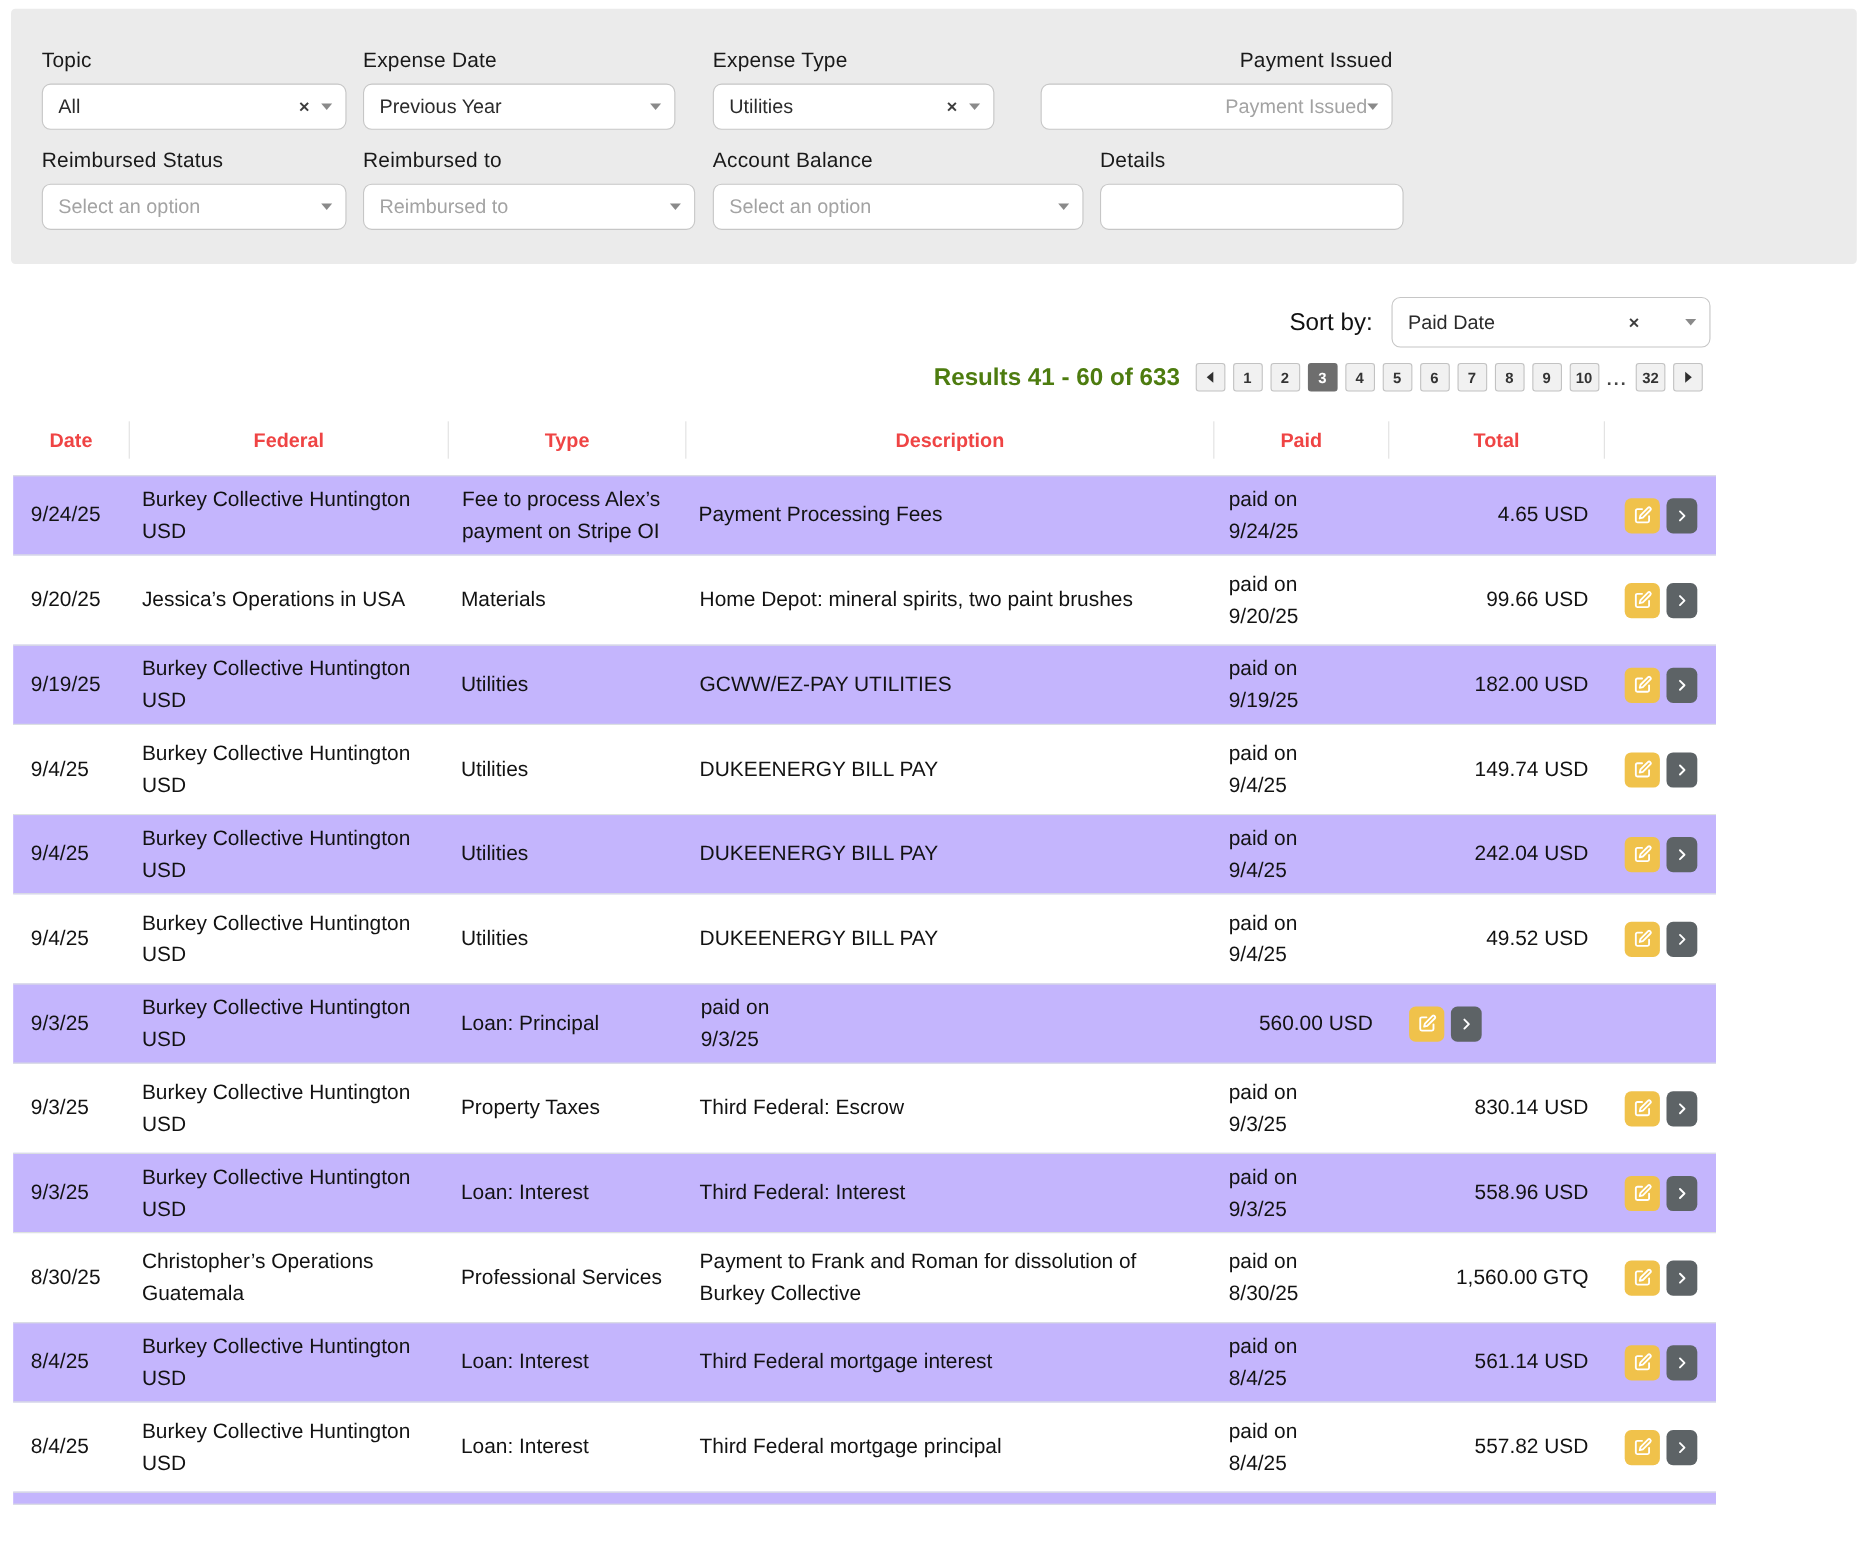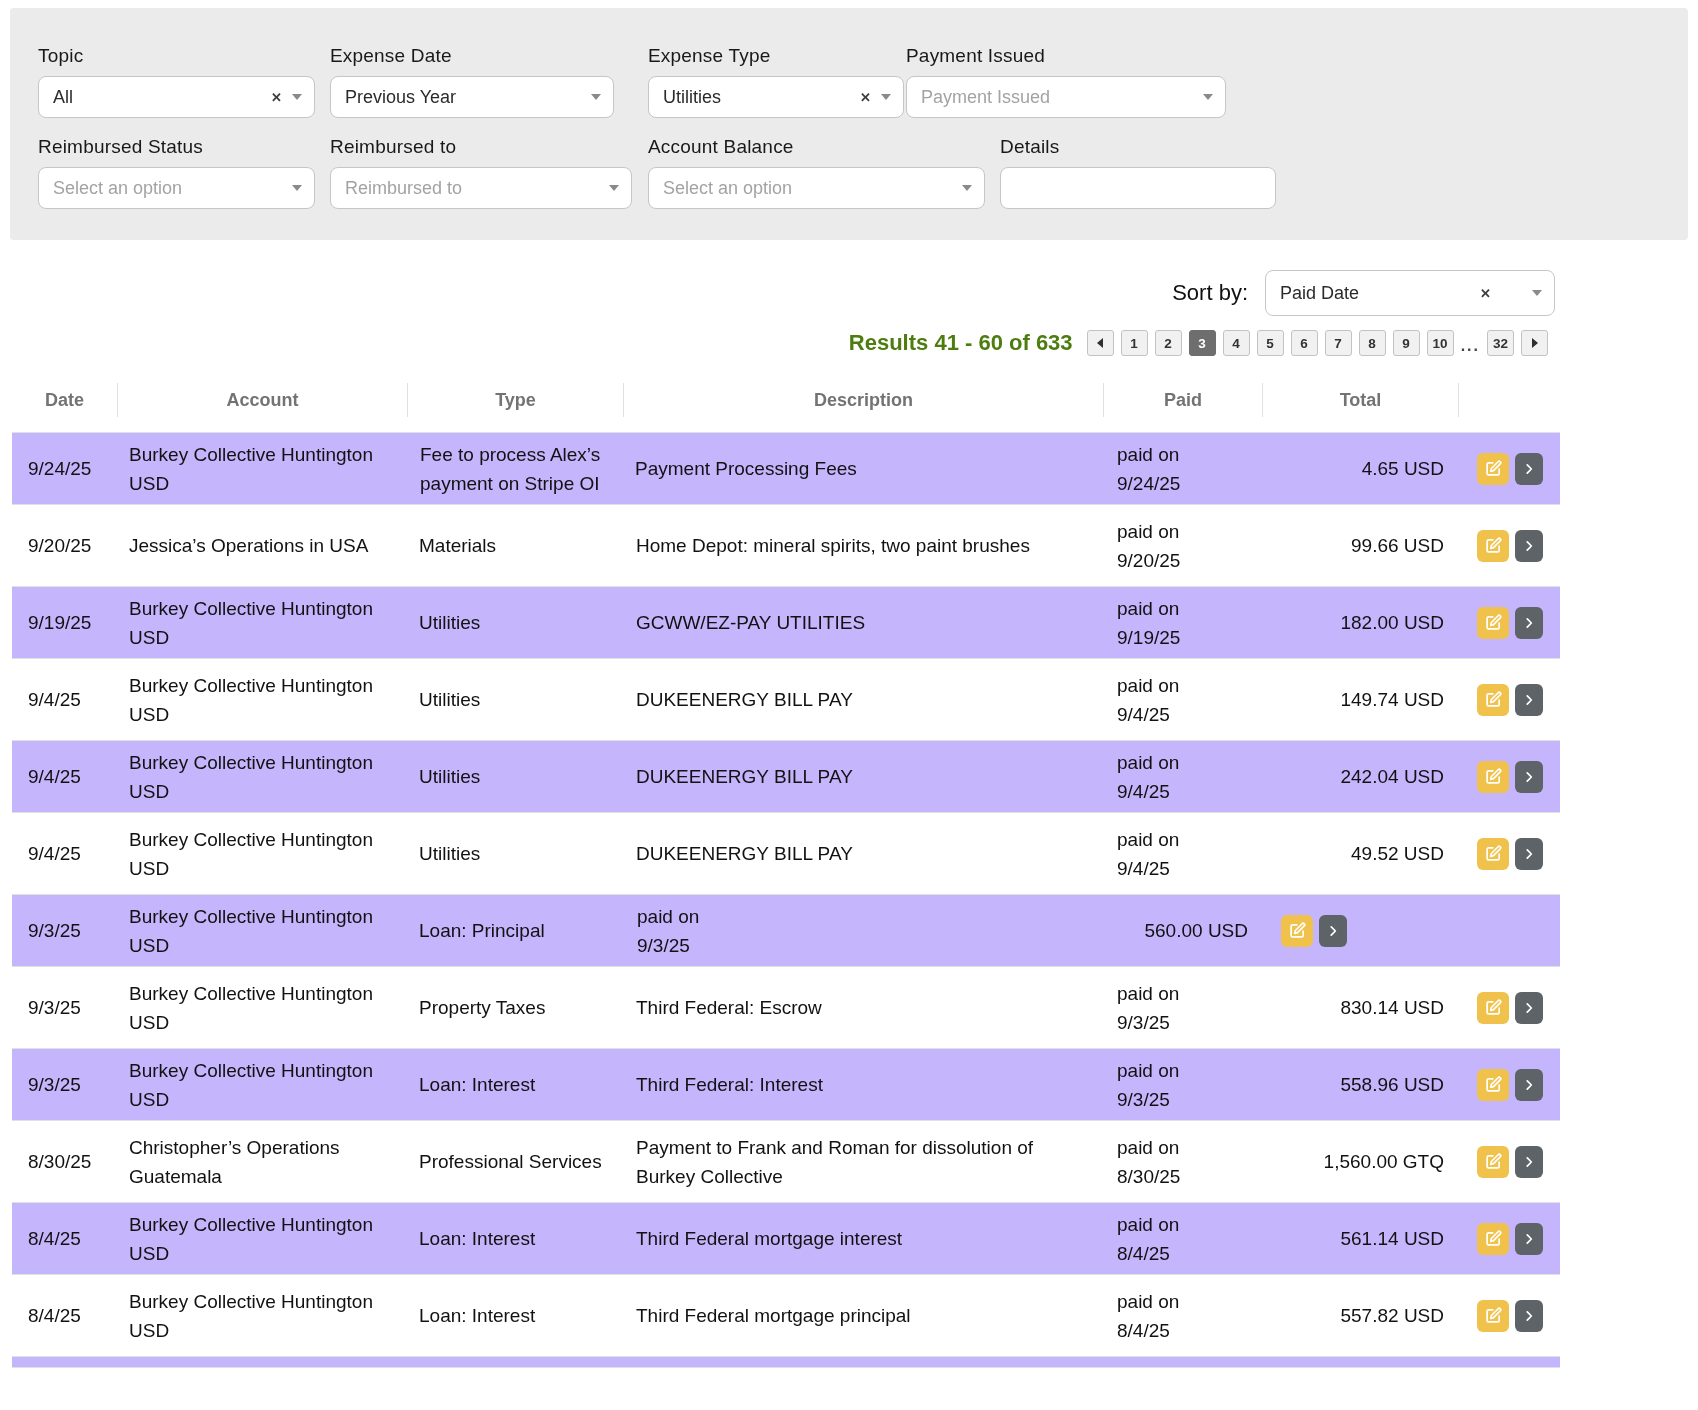--- a/index.html
+++ b/index.html
@@ -41,21 +41,21 @@
     border-right:6px solid #2f2f2f; }
   .tri-right { width:0; height:0; border-top:5px solid transparent; border-bottom:5px solid transparent;
     border-left:6px solid #2f2f2f; }
   .ellipsis { font-size:16px; font-weight:bold; color:#444; letter-spacing:2px; padding-bottom:1px; }
 
   
   .table { margin:14px 0 0 12px; width:1548px; }
   .thead, .row { display:grid;
     grid-template-columns:105px 290px 216px 480px 159px 196px 102px; }
   .thead { height:56px; align-items:center; }
-  .th { font-size:18px; font-weight:bold; text-align:center; color:#737373;
+  .th { font-size:18px; font-weight:bold; text-align:center; color:#ef4444;
     height:34px; line-height:34px; border-left:1px solid #e0e0e0; }
   .th:first-child { border-left:none; }
   .row { height:73px; margin:4px 0; align-items:center;
     border-top:1px solid transparent; border-bottom:1px solid transparent; }
   .row.green { background:#c4b5fd; border-top-color:#dde3df; border-bottom-color:#dde3df; }
   .row.partial { height:12px; margin-bottom:0; }
   .cell { font-size:19px; line-height:29px; color:#121212; }
   .c-date   { padding-left:16px; }
   .c-account{ padding-left:12px; padding-right:26px; }
   .c-type   { padding-left:12px; padding-right:16px; }
@@ -92,21 +92,21 @@
 
   <div class="field" style="left:638px; top:37px; width:256px;">
     <div class="field-label">Expense Type</div>
     <div class="select">
       <span class="sel-value">Utilities</span>
       <span class="clear-x">✕</span>
       <span class="caret"></span>
     </div>
   </div>
 
-  <div class="field" style="left:896px; top:37px; width:320px;">
+  <div class="field" style="left:936px; top:37px; width:320px;text-align:right;">
     <div class="field-label">Payment Issued</div>
     <div class="select">
       <span class="sel-value ph">Payment Issued</span>
       <span class="caret"></span>
     </div>
   </div>
 
   <div class="field" style="left:28px; top:128px; width:277px;">
     <div class="field-label">Reimbursed Status</div>
     <div class="select">
@@ -166,21 +166,21 @@
     <button class="page-btn">32</button>
     <button class="page-btn">
         <span class="tri-right"></span>
       </button>
   </div>
 </div>
 
 <div class="table">
   <div class="thead">
     <div class="th">Date</div>
-    <div class="th">Account</div>
+    <div class="th">Federal</div>
     <div class="th">Type</div>
     <div class="th">Description</div>
     <div class="th">Paid</div>
     <div class="th">Total</div>
     <div class="th"></div>
   </div>
 
   <div class="row green">
     <div class="cell c-date">9/24/25</div>
     <div class="cell c-account">Burkey Collective Huntington USD</div>

